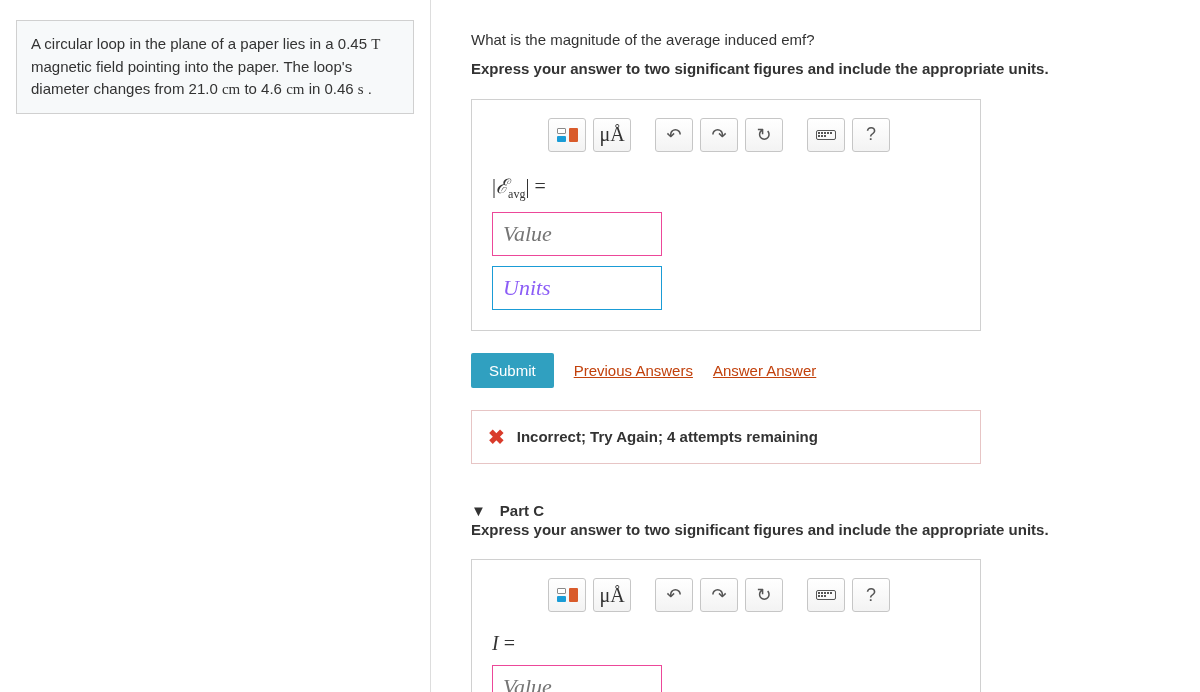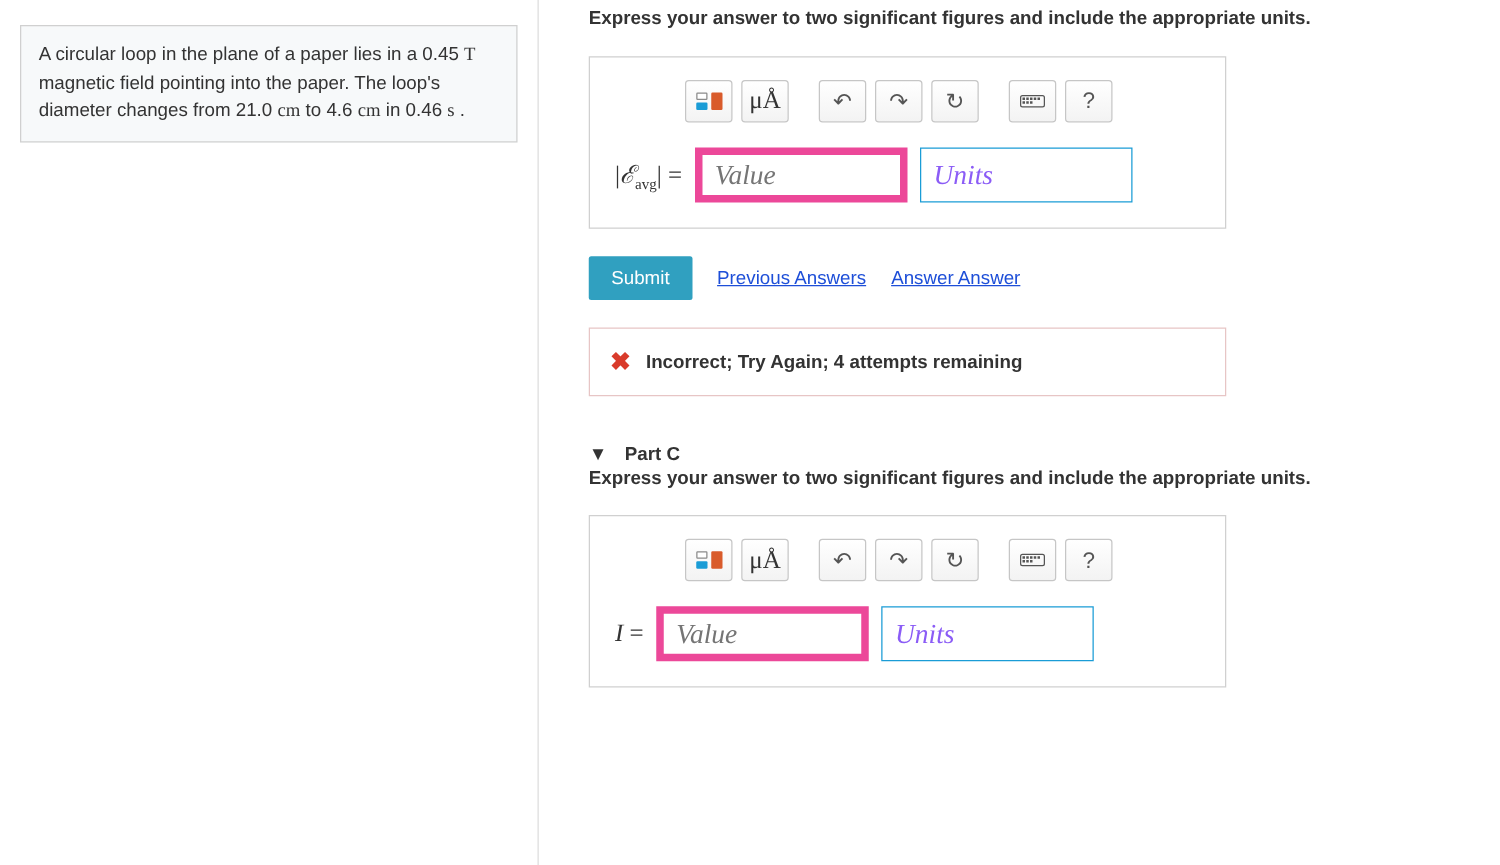--- a/index.html
+++ b/index.html
@@ -69,25 +69,25 @@
   }
   .kbd-icon {
     width:20px; height:10px;
     border:1px solid #555;
     border-radius:2px;
     display:flex; flex-wrap:wrap;
     gap:1px; padding:1px;
     align-content:flex-start;
   }
   .kbd-icon i { width:2px; height:2px; background:#555; display:block;}
-  .io-row { display:flex; align-items:center; gap:10px; }
+  .io-row { display:flex; align-items:flex-start; gap:10px;flex-direction:column; }
   .io-row .lbl { font-family: "Times New Roman", serif; font-size: 20px; white-space: nowrap; }
   .val-input {
     width:170px; height:44px;
-    border:6px solid #ec4899;
+    border:1px solid #ec4899;
     font-family: "Times New Roman", serif;
     font-size: 22px;
     color:#9aa9b1;
     font-style: italic;
     padding-left:10px;
     background:#fff;
   }
   .unit-input {
     width:170px; height:44px;
     border:1px solid #1a9cd6;
@@ -101,21 +101,21 @@
   }
   .action-row { display:flex; align-items:center; gap:20px; margin-top: 22px;}
   .submit-btn {
     background: #30a0c0;
     color:#fff; border:none;
     padding: 9px 18px;
     font-size:15px;
     border-radius:2px;
     cursor:pointer;
   }
-  .link { color:#1d4ed8; text-decoration: underline; cursor:pointer; font-size:15px;}
+  .link { color:#c2410c; text-decoration: underline; cursor:pointer; font-size:15px;}
   .feedback {
     margin-top: 22px;
     border:1px solid #e7c5c5;
     background:#fff;
     padding: 14px 16px;
     display:flex; align-items:center; gap:12px;
     width: 510px;
     font-weight:bold;
   }
   .x-ic { color:#d93b2b; font-size:20px; font-weight:bold;}
@@ -136,20 +136,21 @@
 <body>
 
 <div class="left-col">
   <div class="problem-box">
     <span>A circular loop in the plane of a paper lies in a 0.45 </span><span class="tt">T</span><span> magnetic field pointing into the paper. The loop's diameter changes from 21.0 </span><span class="tt">cm</span><span> to 4.6 </span><span class="tt">cm</span><span> in 0.46 </span><span class="tt">s</span><span> .</span>
   </div>
 </div>
 
 <div class="right-col">
 
+  <div class="question">What is the magnitude of the average induced emf?</div>
   <div class="instr">Express your answer to two significant figures and include the appropriate units.</div>
 
   <div class="answer-frame">
     <div class="toolbar">
       <div class="tool-btn">
         <span class="icon-templ">
           <span class="sm">
               <div class="t"></div>
               <div class="b"></div>
             </span>

